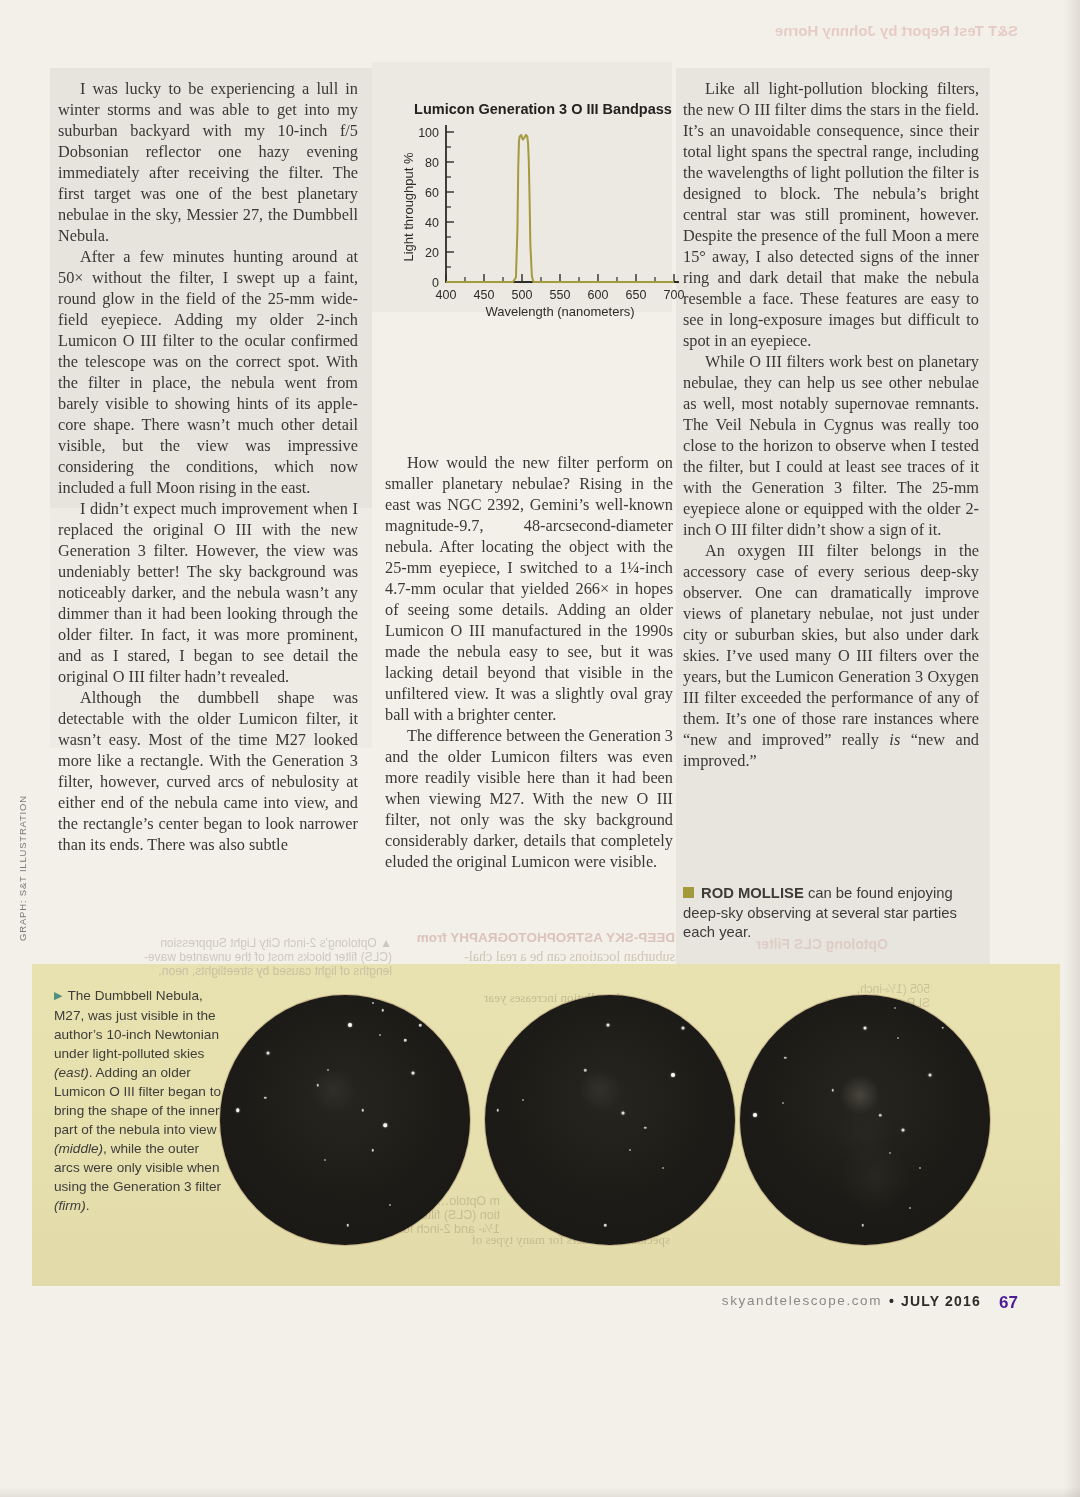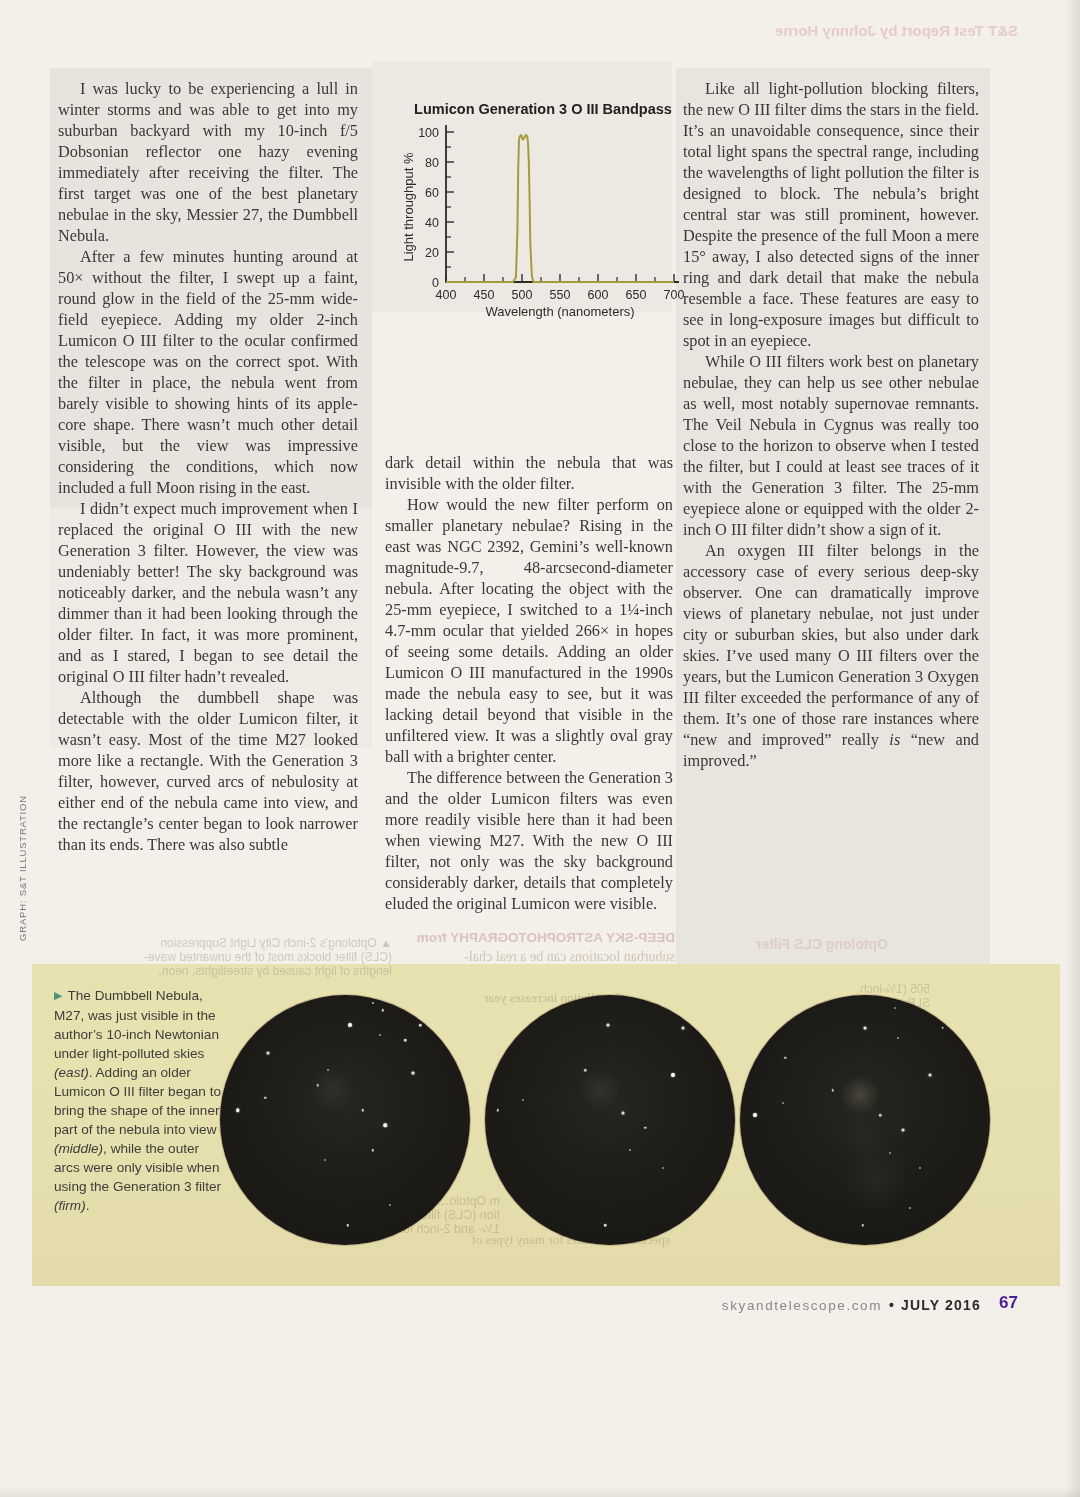--- a/index.html
+++ b/index.html
@@ -29,21 +29,21 @@
         background:linear-gradient(180deg,#e8e1b0 0%,#e6dfae 55%,#e2dba9 100%);}
   .fig-caption{position:absolute;left:54px;top:986px;width:172px;
         font-family:"Liberation Sans", sans-serif;font-size:13.6px;line-height:19px;color:#3f3d3a;}
   
   .circle{position:absolute;border-radius:50%;
         background:radial-gradient(circle at 50% 42%, #26251f 0%, #1c1b17 55%, #181713 100%);
         box-shadow:0 0 0 1px rgba(120,60,40,0.25);}
   .star{position:absolute;border-radius:50%;background:#ffffff;transform:translate(-50%,-50%);}
   .neb{position:absolute;border-radius:50%;transform:translate(-50%,-50%);}
   
-  .footer{position:absolute;right:62px;top:1293px;display:flex;align-items:flex-end;
+  .footer{position:absolute;right:62px;top:1293px;display:flex;align-items:flex-start;
         font-family:"Liberation Sans", sans-serif;}
   .footer .site{color:#8b8984;font-size:13.5px;letter-spacing:1.6px;}
   .footer .dot{color:#2e2c29;font-weight:bold;font-size:14px;margin:0 7px;}
   .footer .issue{color:#2e2c29;font-weight:bold;font-size:14px;letter-spacing:1.2px;}
   .footer .pagenum{color:#4c1d95;font-weight:bold;font-size:17px;margin-left:18px;}
   
   .vcredit{position:absolute;left:22px;top:868px;transform:translate(-50%,-50%) rotate(-90deg);
         transform-origin:center;white-space:nowrap;font-family:"Liberation Sans", sans-serif;
         font-size:9.5px;letter-spacing:0.8px;color:#7c7a75;}
   
@@ -64,21 +64,20 @@
   <div class="edge-bottom"></div>
 
   <section class="col" style="left:58px;top:78px;width:300px;height:880px;overflow:hidden;">
       <p>I was lucky to be experiencing a lull in winter storms and was able to get into my suburban backyard with my 10-inch f/5 Dobsonian reflector one hazy evening immediately after receiving the filter. The first target was one of the best planetary nebulae in the sky, Messier 27, the Dumbbell Nebula.</p>
       <p>After a few minutes hunting around at 50× without the filter, I swept up a faint, round glow in the field of the 25-mm wide-field eyepiece. Adding my older 2-inch Lumicon O III filter to the ocular confirmed the telescope was on the correct spot. With the filter in place, the nebula went from barely visible to showing hints of its apple-core shape. There wasn’t much other detail visible, but the view was impressive considering the conditions, which now included a full Moon rising in the east.</p>
       <p>I didn’t expect much improvement when I replaced the original O III with the new Generation 3 filter. However, the view was undeniably better! The sky background was noticeably darker, and the nebula wasn’t any dimmer than it had been looking through the older filter. In fact, it was more prominent, and as I stared, I began to see detail the original O III filter hadn’t revealed.</p>
       <p>Although the dumbbell shape was detectable with the older Lumicon filter, it wasn’t easy. Most of the time M27 looked more like a rectangle. With the Generation 3 filter, however, curved arcs of nebulosity at either end of the nebula came into view, and the rectangle’s center began to look narrower than its ends. There was also subtle</p>
     </section>
 
   <section class="col" style="left:385px;top:452px;width:288px;height:500px;overflow:hidden;">
-      <p class="flush">dark detail within the nebula that was invisible with the older filter.</p>
       <p>How would the new filter perform on smaller planetary nebulae? Rising in the east was NGC 2392, Gemini’s well-known magnitude-9.7, 48-arcsecond-diameter nebula. After locating the object with the 25-mm eyepiece, I switched to a 1¼-inch 4.7-mm ocular that yielded 266× in hopes of seeing some details. Adding an older Lumicon O III manufactured in the 1990s made the nebula easy to see, but it was lacking detail beyond that visible in the unfiltered view. It was a slightly oval gray ball with a brighter center.</p>
       <p>The difference between the Generation 3 and the older Lumicon filters was even more readily visible here than it had been when viewing M27. With the new O III filter, not only was the sky background considerably darker, details that completely eluded the original Lumicon were visible.</p>
     </section>
 
   <section class="col" style="left:683px;top:78px;width:296px;height:790px;overflow:hidden;">
       <p>Like all light-pollution blocking filters, the new O III filter dims the stars in the field. It’s an unavoidable consequence, since their total light spans the spectral range, including the wavelengths of light pollution the filter is designed to block. The nebula’s bright central star was still prominent, however. Despite the presence of the full Moon a mere 15° away, I also detected signs of the inner ring and dark detail that make the nebula resemble a face. These features are easy to see in long-exposure images but difficult to spot in an eyepiece.</p>
       <p>While O III filters work best on planetary nebulae, they can help us see other nebulae as well, most notably supernovae remnants. The Veil Nebula in Cygnus was really too close to the horizon to observe when I tested the filter, but I could at least see traces of it with the Generation 3 filter. The 25-mm eyepiece alone or equipped with the older 2-inch O III filter didn’t show a sign of it.</p>
       <p>An oxygen III filter belongs in the accessory case of every serious deep-sky observer. One can dramatically improve views of planetary nebulae, not just under city or suburban skies, but also under dark skies. I’ve used many O III filters over the years, but the Lumicon Generation 3 Oxygen III filter exceeded the performance of any of them. It’s one of those rare instances where “new and improved” really <em>is</em> “new and improved.”</p>
     </section>
 
@@ -123,20 +122,23 @@
         <line x1="179" y1="186" x2="179" y2="181" stroke="#2e2c29" stroke-width="1.2"></line>
         <line x1="217" y1="186" x2="217" y2="181" stroke="#2e2c29" stroke-width="1.2"></line>
         <line x1="255" y1="186" x2="255" y2="181" stroke="#2e2c29" stroke-width="1.2"></line>
         <polyline points="46,186 112.88,186 115.91999999999999,181.5 117.44,133.5 118.2,73.5 118.96000000000001,45 119.72,40.5 121.24000000000001,39 122.76,43.5 124.28,42 125.8,39 127.32000000000001,40.5 128.07999999999998,48 128.84,66 129.6,103.5 130.36,148.5 131.88,180 133.4,186 274,186" stroke="#a49b3e" stroke-width="2" fill="none" stroke-linejoin="round"></polyline>
         <text fill="#2e2c29" font-family="&quot;Liberation Sans&quot;, sans-serif" x="13" y="111" text-anchor="middle" font-size="13" transform="rotate(-90 13 111)">Light throughput %</text>
         <text fill="#2e2c29" font-family="&quot;Liberation Sans&quot;, sans-serif" x="160" y="220" text-anchor="middle" font-size="13">Wavelength (nanometers)</text>
       </svg>
   </figure>
 
 
+  <div class="bio">
+    <span class="bio-square"></span><span><strong>ROD MOLLISE</strong> can be found enjoying deep-sky observing at several star parties each year.</span>
+  </div>
 
   <div class="khaki"></div>
 
   <div id="ghosts">
       <div class="ghost" style="left: 694px; top: 22px; width: 324px; font-size: 15px; color: rgb(219, 168, 160); opacity: 0.5; font-weight: bold;">
         <div>S&amp;T Test Report by Johnny Horne</div>
       </div>
       <div class="ghost" style="left: 86px; top: 936px; width: 306px; font-size: 12px; color: rgb(168, 162, 150); opacity: 0.5;">
         <div>▲ Optolong’s 2-inch City Light Suppression</div>
         <div>(CLS) filter blocks most of the unwanted wave-</div>

